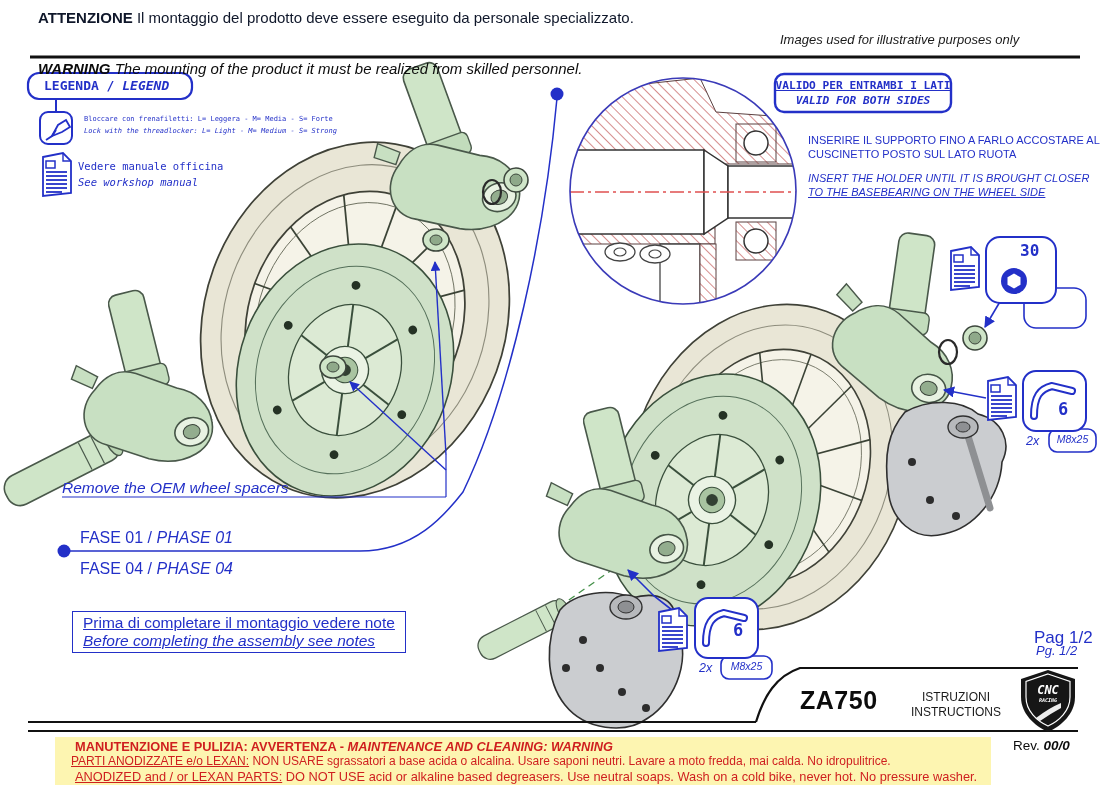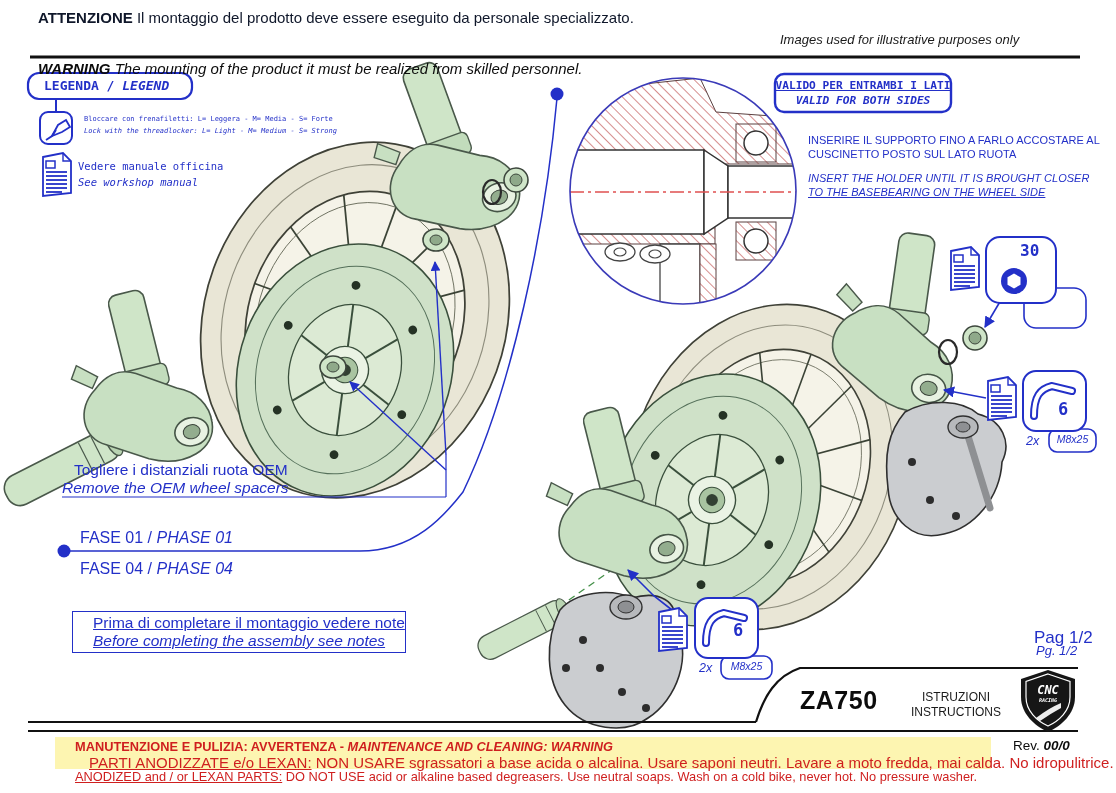--- a/index.html
+++ b/index.html
@@ -8,22 +8,22 @@
   svg{position:absolute;left:0;top:0;}
   .t{position:absolute;white-space:nowrap;}
   .blue{color:#2330c8;}
   .cad{font-family:"DejaVu Sans Mono",monospace;}
   .it{font-style:italic;}
   .b{font-weight:bold;}
   .u{text-decoration:underline;}
   .red{color:#cf1f1f;}
   .center{text-align:center;}
   #note-box{position:absolute;left:72px;top:611px;width:334px;height:42px;
-            border:1.5px solid #2330c8;box-sizing:border-box;padding:2px 20px;}
-  #footer-strip{position:absolute;left:55px;top:737px;width:936px;height:32px;background:#fdf5b1;}
+            border:1.5px solid #2330c8;box-sizing:border-box;padding:2px 10px;}
+  #footer-strip{position:absolute;left:55px;top:737px;width:936px;height:48px;background:#fdf5b1;}
 </style>
 </head>
 <body>
 
 <div id="sheet">
 
 <svg width="1116" height="793" viewBox="0 0 1116 793">
 <defs>
   <marker id="arr" viewBox="0 0 10 10" refX="9" refY="5" markerWidth="7" markerHeight="7" orient="auto">
     <path d="M0,0 L10,5 L0,10 Z" fill="#2330c8"></path>
@@ -284,21 +284,20 @@
 <div class="t cad blue it" style="left:78px;top:176px;font-size:10.5px;">See workshop manual</div>
 
 <div class="t cad b blue center" style="left:775px;top:79px;width:176px;font-size:11.2px;text-decoration:underline;">VALIDO PER ENTRAMBI I LATI</div>
 <div class="t cad b blue it center" style="left:775px;top:94px;width:176px;font-size:11.2px;">VALID FOR BOTH SIDES</div>
 
 <div class="t blue" style="left:808px;top:134px;font-size:11px;">INSERIRE IL SUPPORTO FINO A FARLO ACCOSTARE AL</div>
 <div class="t blue" style="left:808px;top:148px;font-size:11px;">CUSCINETTO POSTO SUL LATO RUOTA</div>
 <div class="t blue it" style="left:808px;top:172px;font-size:11px;">INSERT THE HOLDER UNTIL IT IS BROUGHT CLOSER</div>
 <div class="t blue it" style="left:808px;top:186px;font-size:11px;text-decoration:underline;">TO THE BASEBEARING ON THE WHEEL SIDE</div>
 
-<div class="t blue" style="left:74px;top:461px;font-size:15.5px;">Togliere i distanziali ruota OEM</div>
 <div class="t blue it" style="left:62px;top:479px;font-size:15.5px;">Remove the OEM wheel spacers</div>
 
 <div class="t blue" style="left:80px;top:529px;font-size:16px;">
   <span>FASE 01 / </span><span class="it">PHASE 01</span>
 </div>
 <div class="t blue" style="left:80px;top:560px;font-size:16px;">
   <span>FASE 04 / </span><span class="it">PHASE 04</span>
 </div>
 
 <div id="note-box">
@@ -322,21 +321,21 @@
   <div>INSTRUCTIONS</div>
 </div>
 <div class="t" style="left:1013px;top:738px;font-size:13.5px;color:#0c0c0c;">
   <span>Rev. </span><span class="b it">00/0</span>
 </div>
 
 <div id="footer-strip">
   <div class="t red b" style="left:20px;top:2px;font-size:12.8px;">
     <span>MANUTENZIONE E PULIZIA: AVVERTENZA - </span><span class="it">MAINTENANCE AND CLEANING: WARNING</span>
   </div>
-  <div class="t red" style="left:34px;top:17px;font-size:15px;">
+  <div class="t red" style="left:16px;top:17px;font-size:12px;">
     <span class="u">PARTI ANODIZZATE  e/o LEXAN:</span><span>  NON USARE sgrassatori a base acida o alcalina. Usare saponi neutri. Lavare a moto fredda, mai calda. No idropulitrice.</span>
   </div>
   <div class="t red" style="left:20px;top:32px;font-size:12.8px;">
     <span class="u">ANODIZED and / or LEXAN PARTS:</span><span> DO NOT USE acid or alkaline based degreasers. Use neutral soaps. Wash on a cold bike, never hot. No pressure washer.</span>
   </div>
 </div>
 
 </div>
 
 </body></html>

